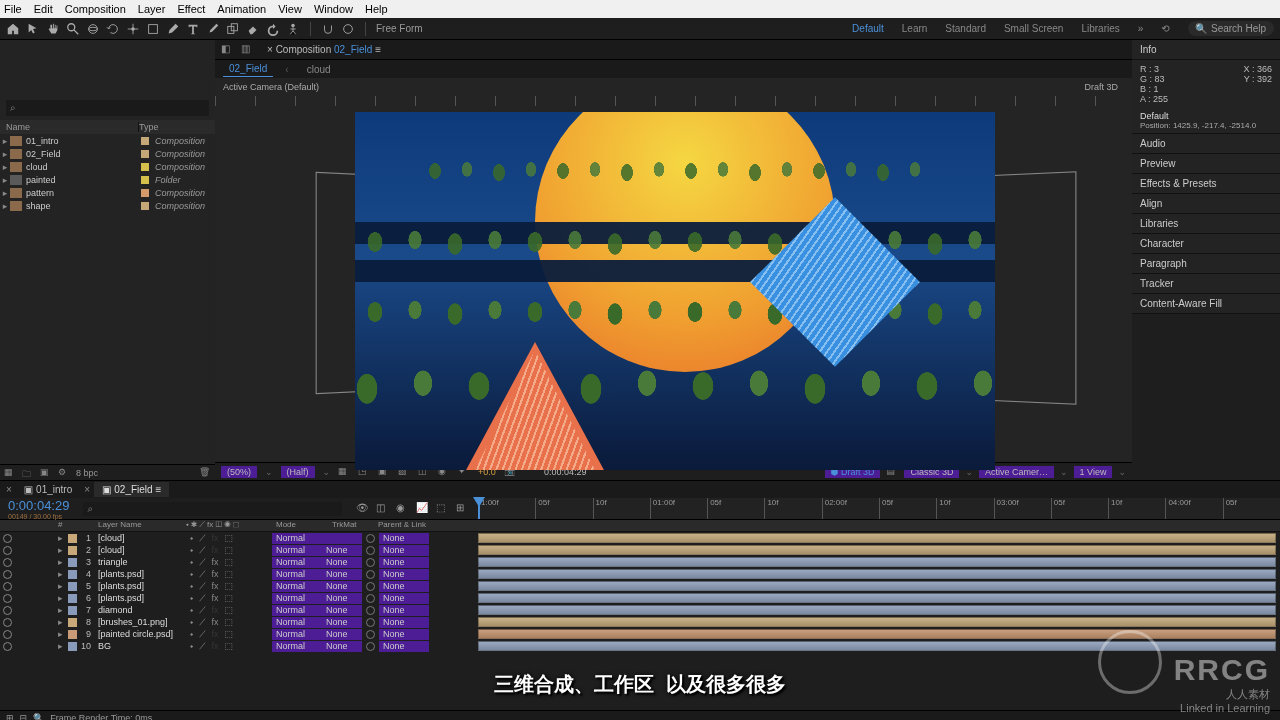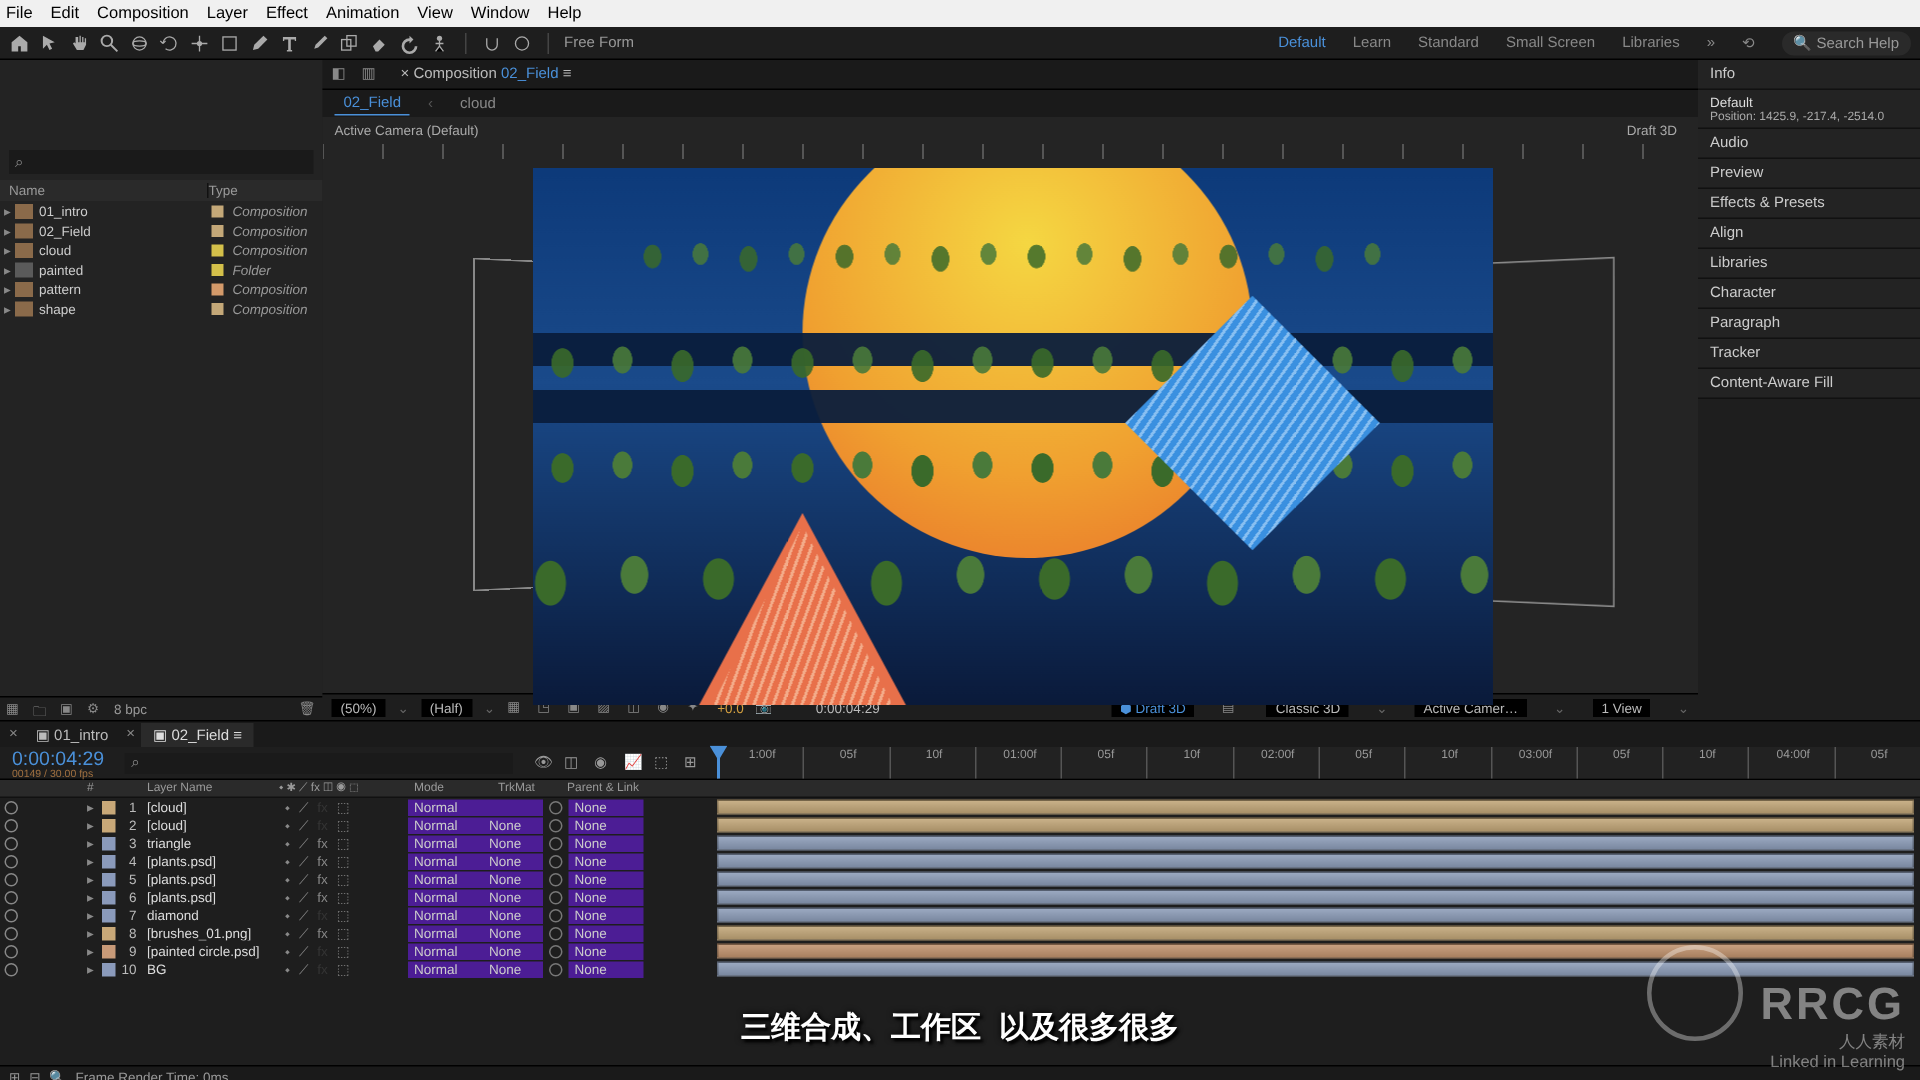--- a/index.html
+++ b/index.html
@@ -72,45 +72,45 @@
   radial-gradient(ellipse 16px 22px at 140px 28px, #4a7a3a 40%, transparent 42%);
   background-repeat: repeat-x; background-size: 160px 50px; }
 .triangle { position: absolute; left: 110px; bottom: -2px; width: 0; height: 0; border-left: 70px solid transparent; border-right: 70px solid transparent; border-bottom: 130px solid #e8704a; }
 .tri-overlay { position: absolute; left: 120px; bottom: 0; width: 120px; height: 120px; background: repeating-linear-gradient(110deg, rgba(255, 230, 200, 0.5) 0 2px, transparent 2px 6px); clip-path: polygon(50% 0, 0 100%, 100% 100%); }
 .diamond { position: absolute; left: 420px; top: 110px; width: 120px; height: 120px; background: #3a90e0; transform: rotate(45deg); }
 .dia-overlay { position: absolute; left: 420px; top: 110px; width: 120px; height: 120px; transform: rotate(45deg); background: repeating-linear-gradient(80deg, rgba(200, 230, 255, 0.55) 0 2px, transparent 2px 6px); }
 .wire { position: absolute; border: 1px solid #888; background: transparent; }
 .guide-line { position: absolute; background: #999; }
 
 .viewer-footer { height: 18px; background: #1e1e1e; border-top: 1px solid #000; display: flex; align-items: center; padding: 0 6px; gap: 8px; font-size: 9px; color: #bbb; }
-.vf-dd { background: #000000; padding: 1px 6px; color: #bbb; }
+.vf-dd { background: #4c1d95; padding: 1px 6px; color: #bbb; }
 .vf-dd.blue { color: #4a90d9; }
 .vf-ic { width: 12px; height: 12px; color: #888; }
-.vf-right { margin-left: auto; display: flex; align-items: center; gap: 18px; }
+.vf-right { margin-left: auto; display: flex; align-items: center; gap: 6px; }
 
 
 .right-panel-row { height: 20px; background: #232323; border-bottom: 1px solid #111; display: flex; align-items: center; padding: 0 8px; font-size: 10px; color: #ccc; }
 .info-body { background: #232323; padding: 4px 8px; font-size: 9px; color: #bbb; }
 .info-body .line { display: flex; justify-content: space-between; }
 .default-line { background: #232323; padding: 3px 8px; font-size: 9px; color: #ddd; border-bottom: 1px solid #111; }
 
 
 .timeline-wrap { height: 244px; display: flex; flex-direction: column; }
 .comp-tabs-btm { height: 18px; background: #1a1a1a; display: flex; align-items: center; padding: 0 6px; gap: 4px; font-size: 10px; border-top: 1px solid #000; }
 .comp-tabs-btm .tab { padding: 2px 8px; color: #bbb; }
 .comp-tabs-btm .tab.active { background: #2a2a2a; color: #ddd; }
 
 .tl-top { height: 22px; background: #1e1e1e; display: flex; align-items: stretch; border-bottom: 1px solid #000; }
 .tl-top-left { width: 478px; display: flex; align-items: center; padding: 0 8px; gap: 8px; }
 .timecode { color: #4a90d9; font-size: 13px; font-weight: 500; }
 .tl-search { flex: 1; height: 14px; background: #1a1a1a; margin-left: 6px; display: flex; align-items: center; padding: 0 4px; color: #888; }
 .tl-top-left-icons { display: flex; gap: 6px; margin-left: 6px; }
 .tl-top-ic { width: 14px; height: 14px; color: #999; }
 .tl-top-right { flex: 1; position: relative; background: #222; }
-.ruler { position: absolute; inset: 0; display: flex; text-align: center; }
+.ruler { position: absolute; inset: 0; display: flex; }
 .ruler .major { position: relative; flex: 1; border-left: 1px solid #555; font-size: 8px; color: #999; padding-left: 2px; }
 .playhead { position: absolute; left: 0; top: 0; bottom: 0; width: 2px; background: #4a90d9; }
 .playhead::before { content: ""; position: absolute; top: -1px; left: -5px; width: 12px; height: 10px; background: #4a90d9; clip-path: polygon(0 0, 100% 0, 50% 100%); }
 
 .tl-head { height: 12px; background: #2a2a2a; display: flex; font-size: 8px; color: #999; border-bottom: 1px solid #111; }
 .tl-head .h-tog { width: 58px; }
 .tl-head .h-idx { width: 36px; }
 .tl-head .h-name { width: 92px; padding-left: 4px; }
 .tl-head .h-sw { width: 86px; }
 .tl-head .h-mode { width: 56px; padding-left: 4px; }
@@ -402,20 +402,36 @@
         <span class="vf-dd">Active Camer…</span>
           <span style="color:#666">⌄</span>
         <span class="vf-dd">1 View</span>
           <span style="color:#666">⌄</span>
       </div>
     </div>
   </div>
 
   <div class="right-col">
     <div class="right-panel-row">Info</div>
+    <div class="info-body">
+      <div class="line">
+          <span>R : 3</span>
+          <span>X : 366</span>
+        </div>
+      <div class="line">
+          <span>G : 83</span>
+          <span>Y : 392</span>
+        </div>
+      <div class="line">
+          <span>B : 1</span>
+        </div>
+      <div class="line">
+          <span>A : 255</span>
+        </div>
+    </div>
     <div class="default-line">
       <div>Default</div>
       <div style="font-size:8px;color:#aaa">Position: 1425.9, -217.4, -2514.0</div>
     </div>
     <div id="right-panels">
         <div class="right-panel-row">Audio</div>
         <div class="right-panel-row">Preview</div>
         <div class="right-panel-row">Effects &amp; Presets</div>
         <div class="right-panel-row">Align</div>
         <div class="right-panel-row">Libraries</div>

